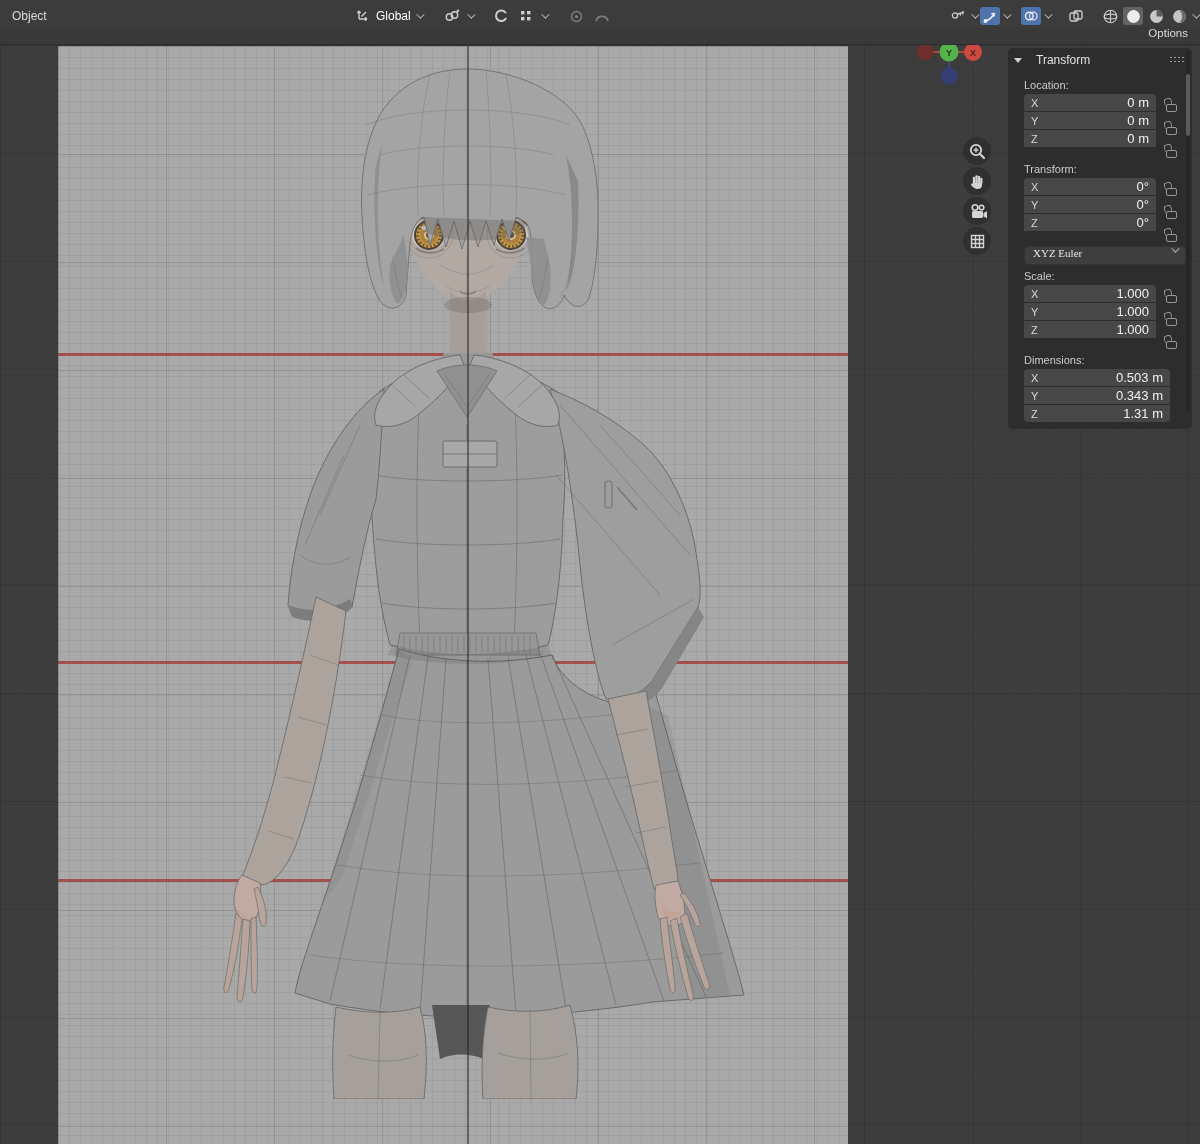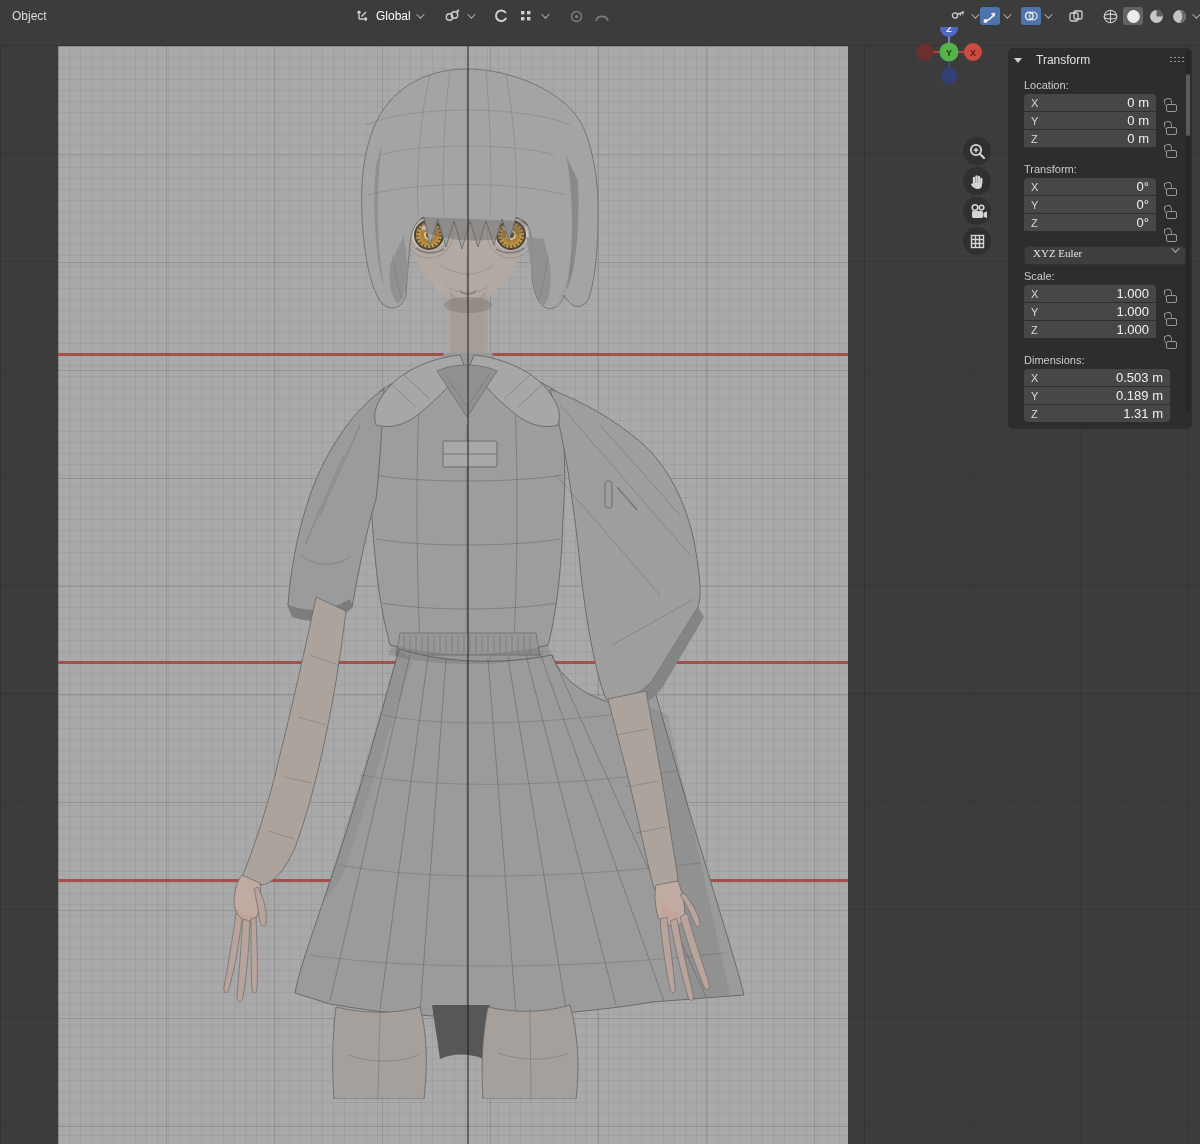--- a/index.html
+++ b/index.html
@@ -52,21 +52,21 @@
   
   .n-panel { position:absolute; left:1008px; top:48px; width:184px; z-index:20;
     background:rgba(45,45,45,.96); border-radius:5px; padding-bottom:7px; }
   .p-header { height:24px; display:flex; align-items:center; padding:0 8px 0 6px; }
   .tri-down { width:0; height:0; border-left:4px solid transparent; border-right:4px solid transparent;
     border-top:5px solid #cfcfcf; margin-right:6px; }
   .p-title { color:#e2e2e2; font-size:12px; flex:1;margin-left:8px; }
   .drag-dots { position:relative; width:14px; height:7px; }
   .drag-dots::before { content:""; position:absolute; left:0; top:0; width:1.5px; height:1.5px; background:#9a9a9a;
     box-shadow:4px 0 #9a9a9a,8px 0 #9a9a9a,12px 0 #9a9a9a,0 4px #9a9a9a,4px 4px #9a9a9a,8px 4px #9a9a9a,12px 4px #9a9a9a; }
-  .p-body { padding:2px 6px 0 4px;margin-left:12px; }
+  .p-body { padding:2px 6px 0 16px; }
   .p-label { color:#cccccc; font-size:11px; height:17px; line-height:17px; margin-top:3px; }
   .sec { display:flex; }
   .grp { flex:1; border-radius:4px; overflow:hidden; display:flex; flex-direction:column; gap:1px; }
   .fieldrow { height:17px; background:#474747; display:flex; align-items:center; padding:0 7px; }
   .fieldrow .ax { color:#d8d8d8; font-size:11px; width:14px; }
   .fieldrow .val { color:#f1f1f1; font-size:13px; flex:1; text-align:right; }
   .locks { width:30px; display:flex; flex-direction:column; align-items:center; gap:9px; padding-top:4px; }
   .lock { position:relative; width:11px; height:8px; border:1.2px solid #989898; border-radius:2px; margin-top:6px; }
   .lock::before { content:""; position:absolute; width:6px; height:7px; border:1.2px solid #989898; border-bottom:none;
     border-radius:3.5px 3.5px 0 0; top:-7px; left:-3px; transform:rotate(-10deg); }
@@ -203,20 +203,23 @@
       <span class="iconbtn">
         <svg width="17" height="17" viewBox="0 0 17 17">
             <circle cx="8.5" cy="8.5" r="6.4" fill="#c4c4c4"></circle>
           <path d="M8.5,2.1 A6.4,6.4 0 0 1 8.5,14.9 A9,9 0 0 0 8.5,2.1 Z" fill="#6b6b6b"></path>
           </svg>
       </span>
       <span class="chev"></span>
     </div>
   </div>
 
+  <div class="optionsbar">
+    <span class="options-label">Options</span>
+  </div>
 
   <div class="viewport">
     <div class="ref-sheet"></div>
   </div>
 
   <div class="guide-line gl-1" style="top:353px;"></div>
   <div class="guide-line gl-2" style="top:661px;"></div>
   <div class="guide-line gl-3" style="top:879px;"></div>
 
   <svg class="char-svg" viewBox="0 45 1200 1099">
@@ -552,21 +555,21 @@
 
       <div class="p-label">Dimensions:</div>
       <div class="sec dims">
         <div class="grp">
           <div class="fieldrow">
             <span class="ax">X</span>
             <span class="val">0.503 m</span>
             </div>
           <div class="fieldrow">
             <span class="ax">Y</span>
-            <span class="val">0.189 m</span>
+            <span class="val">0.343 m</span>
             </div>
           <div class="fieldrow">
             <span class="ax">Z</span>
             <span class="val">1.31 m</span>
             </div>
         </div>
       </div>
 
     </div>
   </div>

